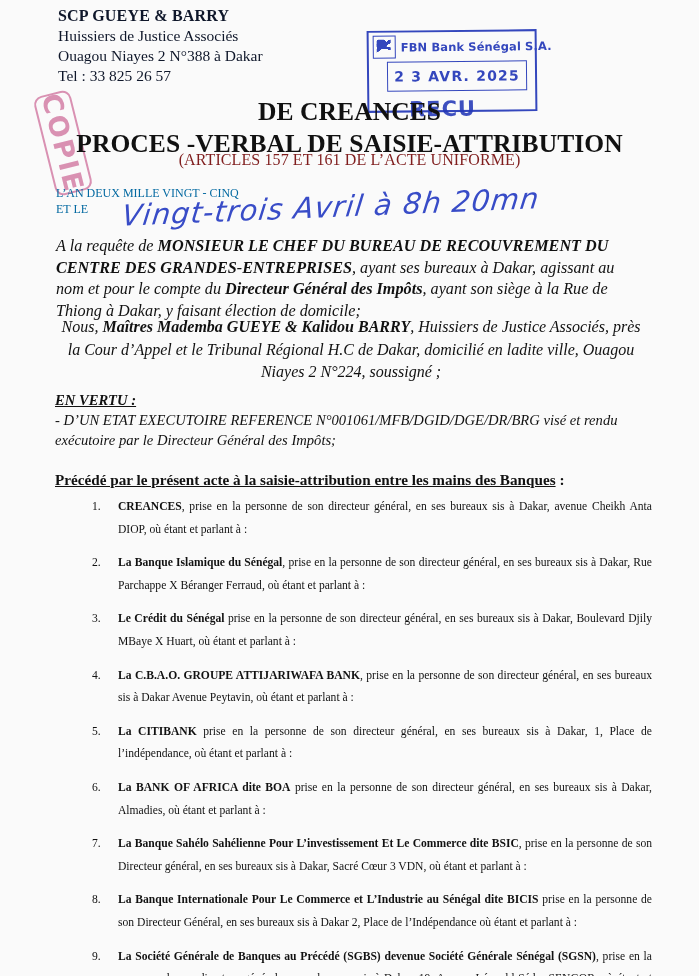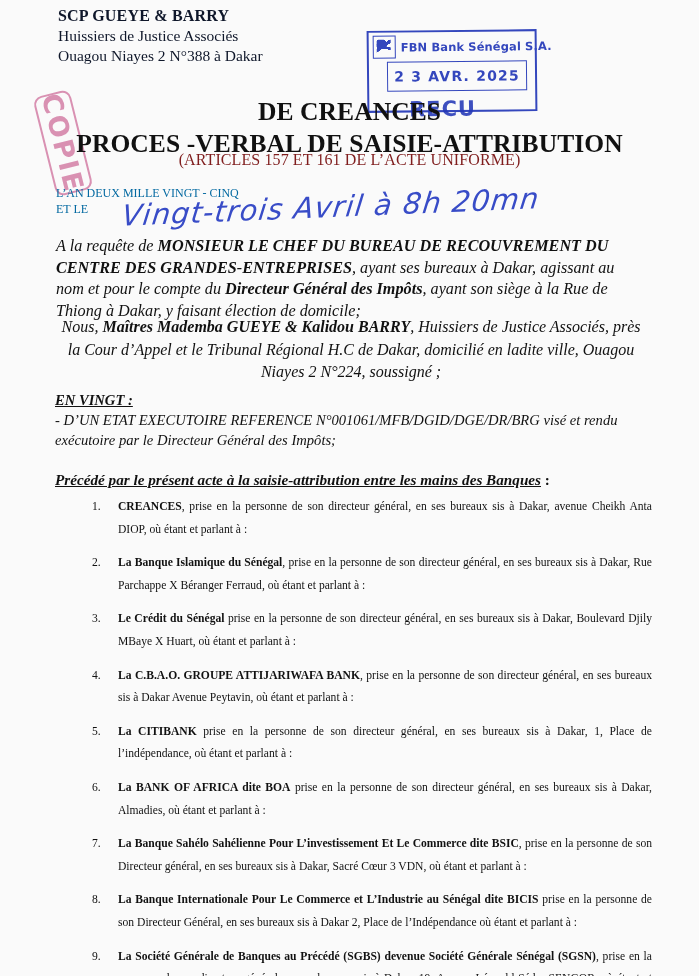--- a/index.html
+++ b/index.html
@@ -215,21 +215,21 @@
   }
 
   .precede {
     left: 55px;
     top: 471px;
     width: 610px;
     font-size: 15.2px;
     font-weight: bold;
     color: #111;
   }
-  .precede .u { text-decoration: underline; font-style: italic; }
+  .precede .u { text-decoration: underline; }
 
   
   .bank-list {
     position: absolute;
     left: 92px;
     top: 496px;
     width: 560px;
   }
   .bank-item {
     display: flex;
@@ -252,20 +252,21 @@
 </style>
 </head>
 <body>
 
 <div id="page">
 
   <div class="letterhead">
     <div class="lh-line firm">SCP GUEYE &amp; BARRY</div>
     <div class="lh-line">Huissiers de Justice Associés</div>
     <div class="lh-line">Ouagou Niayes 2 N°388 à Dakar</div>
+    <div class="lh-line">Tel : 33 825 26 57</div>
   </div>
 
   <div class="bank-stamp">
     <div class="bs-top">
       <span class="bs-logo"></span>
       <span class="bs-name">FBN Bank Sénégal S.A.</span>
     </div>
     <div class="bs-datebox">
       <span class="bs-date">2 3 AVR. 2025</span>
     </div>
@@ -290,21 +291,21 @@
 
   <div class="para para-requete">
     <span>A la requête de </span><b>MONSIEUR LE CHEF DU BUREAU DE RECOUVREMENT DU CENTRE DES GRANDES-ENTREPRISES</b><span>, ayant ses bureaux à Dakar, agissant au nom et pour le compte du </span><b>Directeur Général des Impôts</b><span>, ayant son siège à la Rue de Thiong à Dakar, y faisant élection de domicile;</span>
   </div>
 
   <div class="para para-nous">
     <span>Nous, </span><b>Maîtres Mademba GUEYE &amp; Kalidou BARRY</b><span>, Huissiers de Justice Associés, près la Cour d’Appel et le Tribunal Régional H.C de Dakar, domicilié en ladite ville, Ouagou Niayes 2 N°224, soussigné ;</span>
   </div>
 
   <div class="para en-vertu">
-    <div class="ev-head">EN VINGT :</div>
+    <div class="ev-head">EN VERTU :</div>
     <div class="ev-body">- D’UN ETAT EXECUTOIRE REFERENCE N°001061/MFB/DGID/DGE/DR/BRG visé et rendu exécutoire par le Directeur Général des Impôts;</div>
   </div>
 
   <div class="para precede">
     <span class="u">Précédé par le présent acte à la saisie-attribution entre les mains des Banques</span><span> :</span>
   </div>
 
   <div class="bank-list">
     <div class="bank-item justify">
       <span class="num">1.</span>

